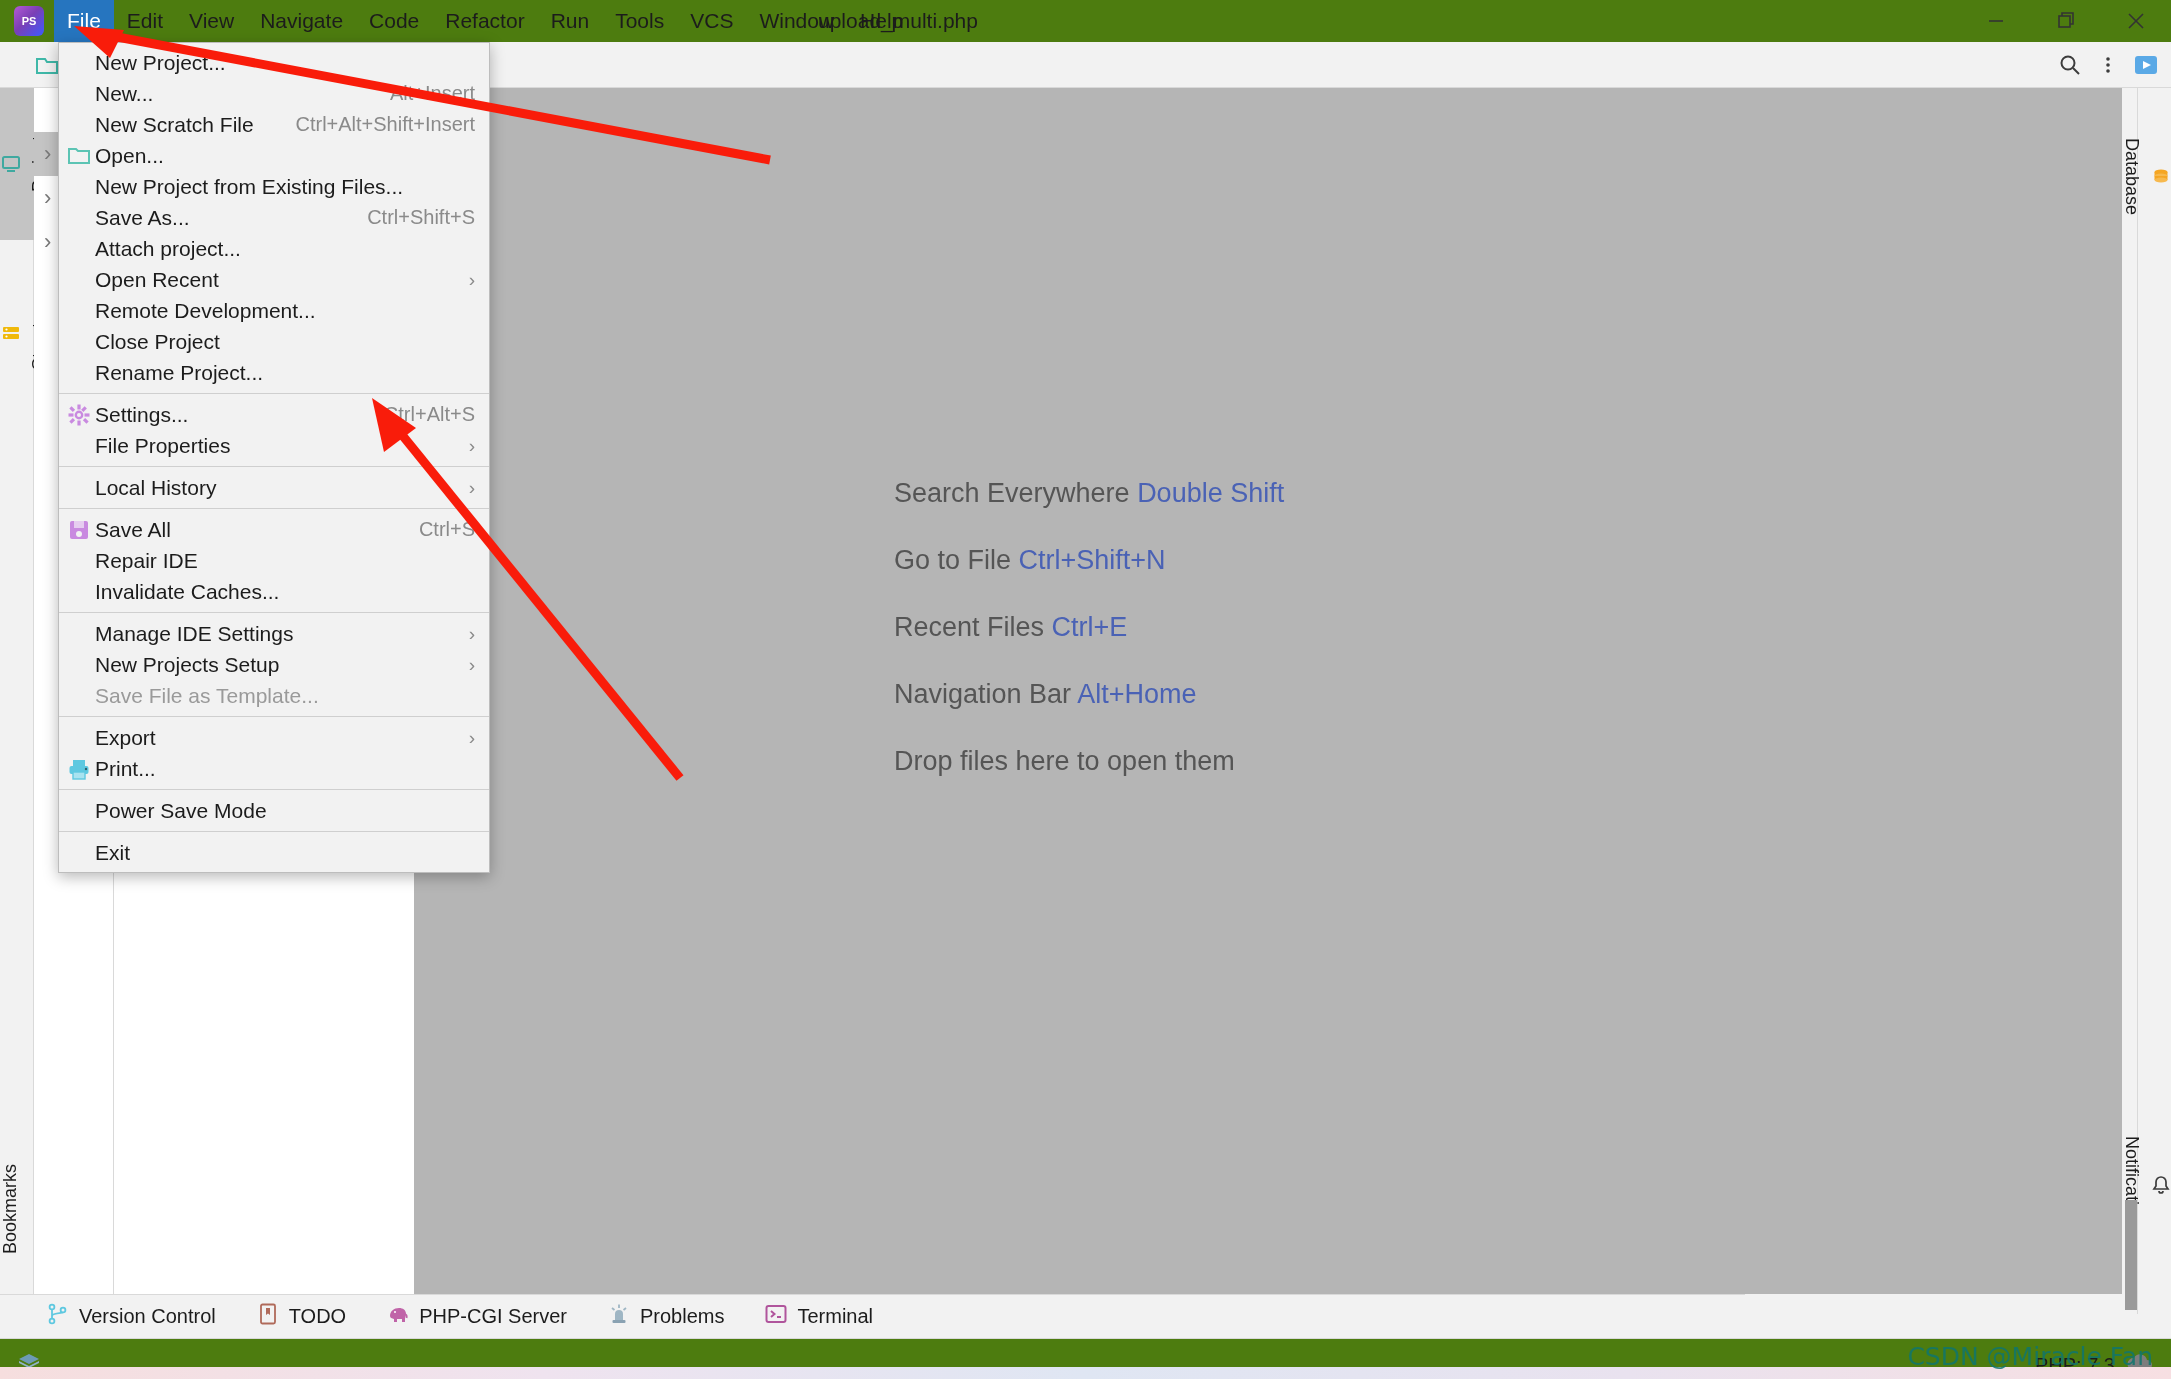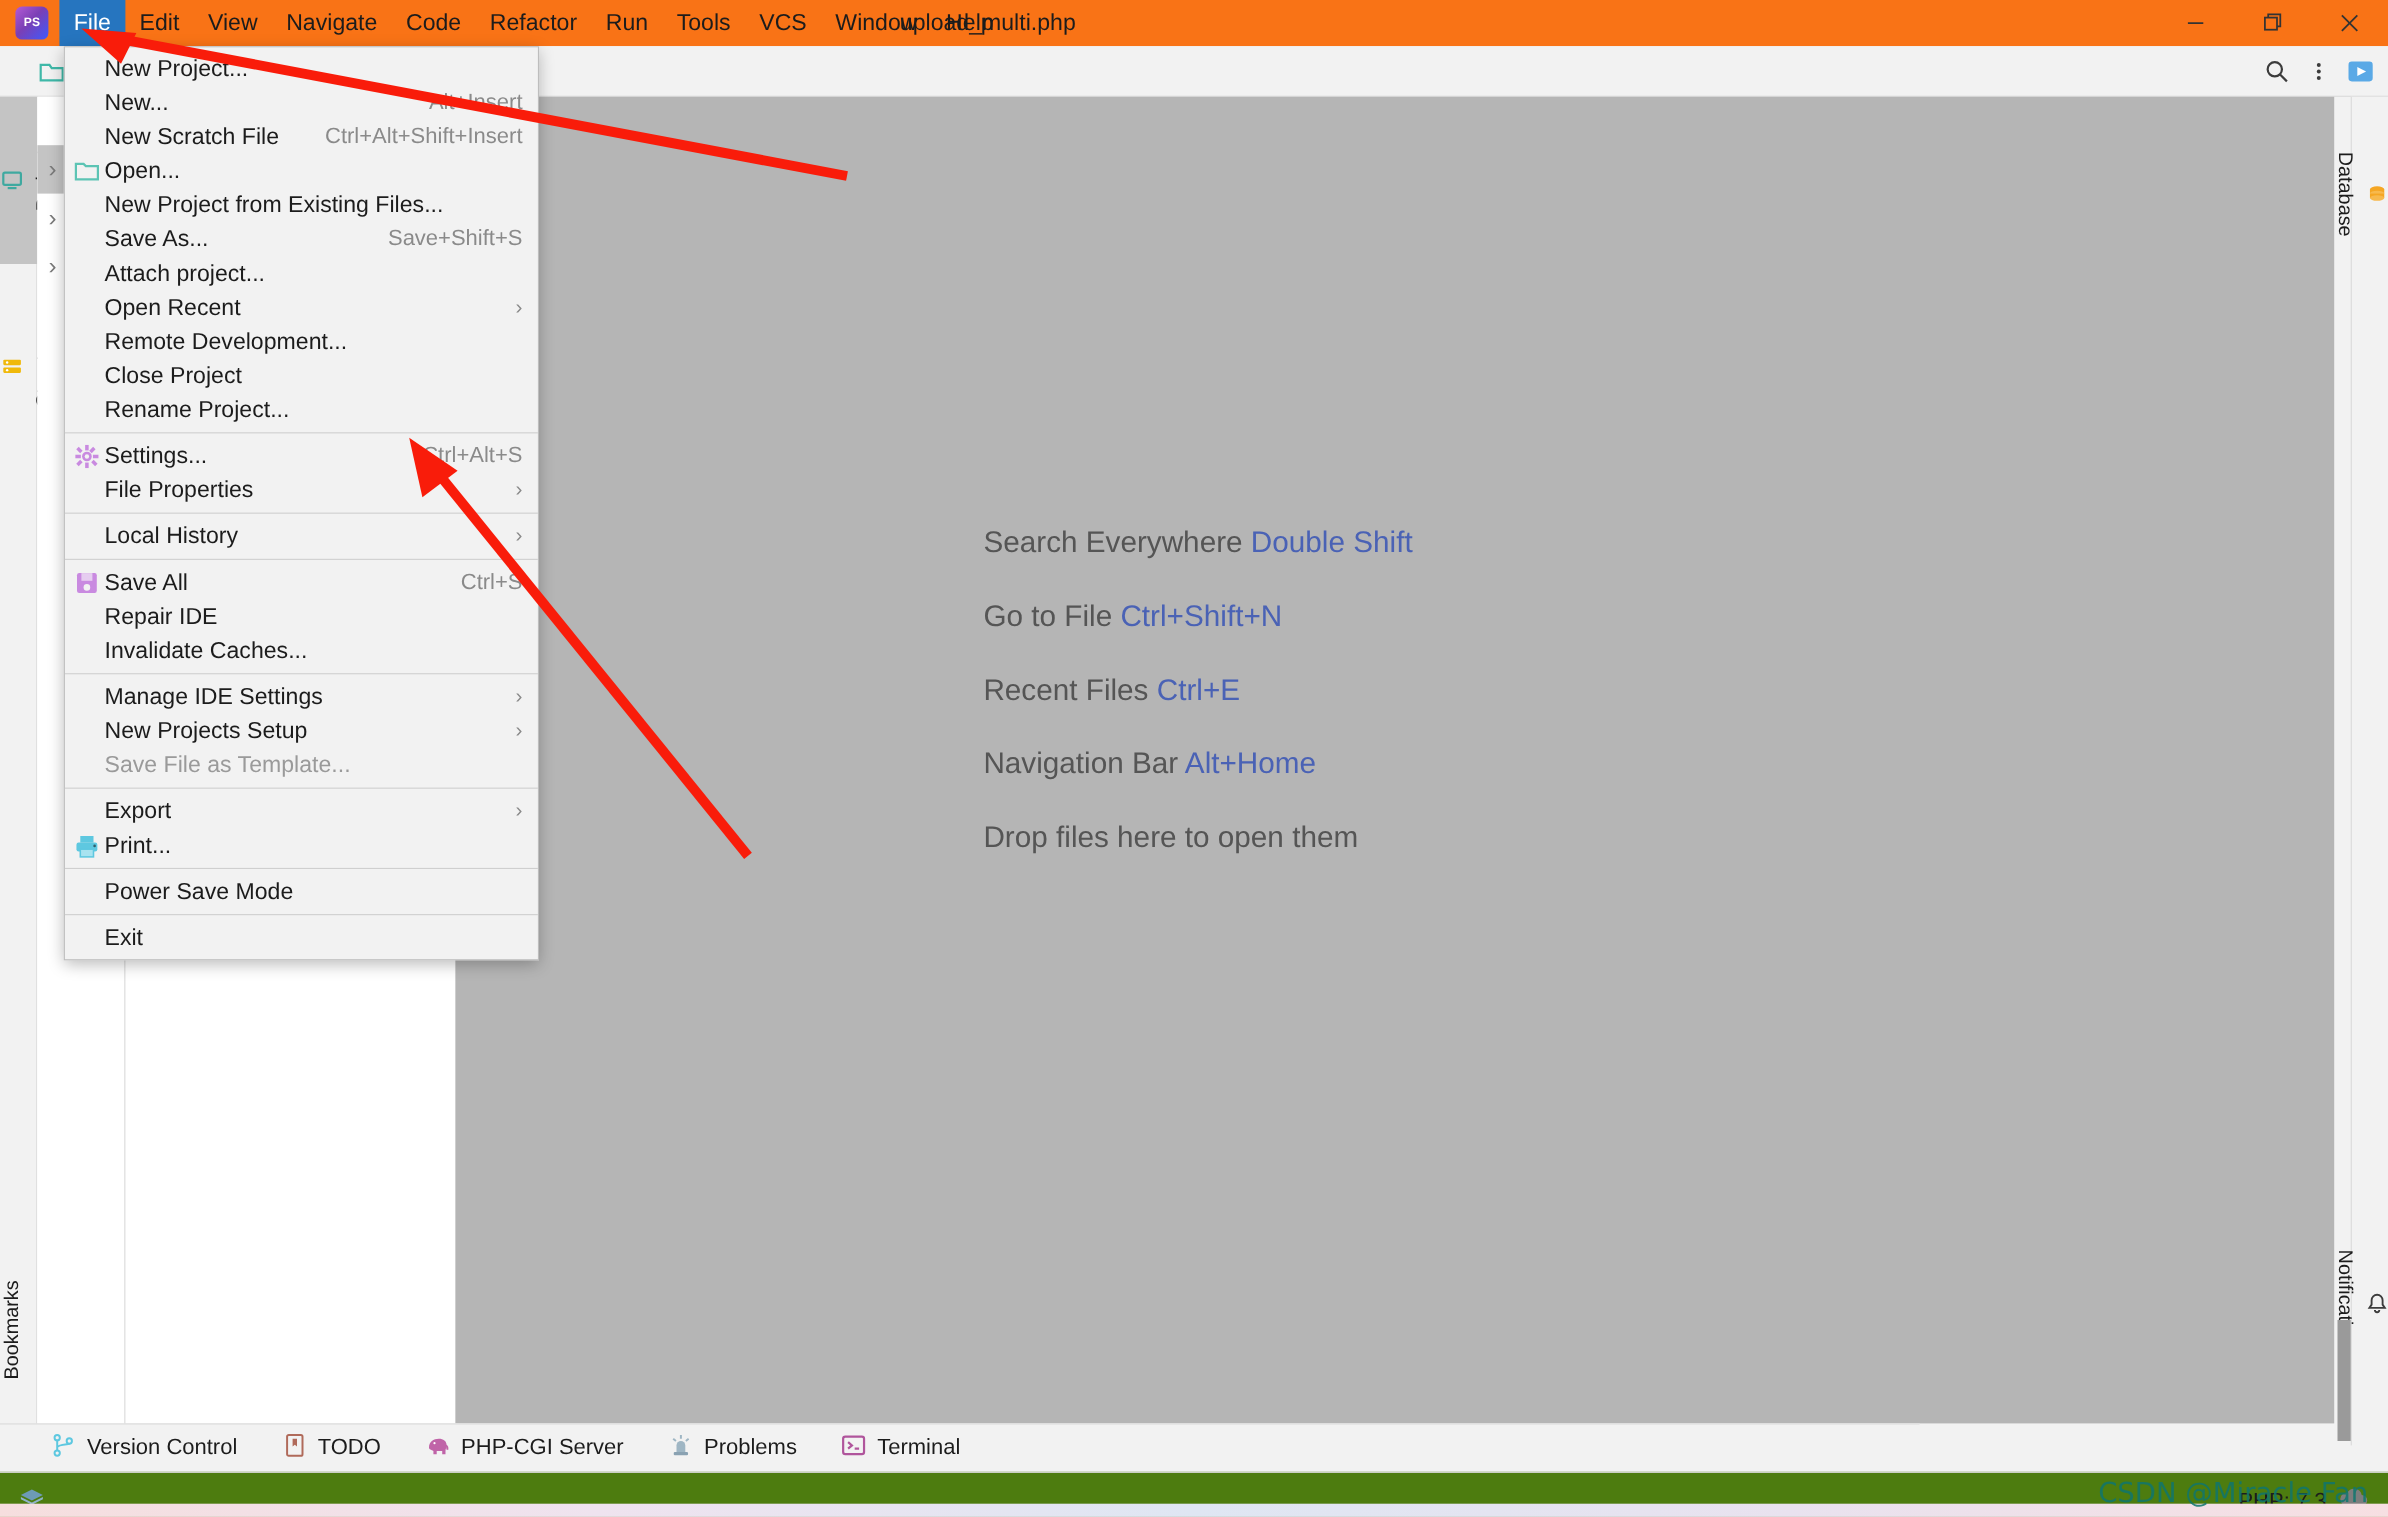--- a/index.html
+++ b/index.html
@@ -7,21 +7,21 @@
     width: 2171px; height: 1379px;
     font-family: "Liberation Sans", sans-serif;
     background: #f2f2f2;
     overflow: hidden;
   }
   #app { position: relative; width: 2171px; height: 1379px; }
 
   
   .titlebar {
     position: absolute; top: 0; left: 0; width: 2171px; height: 42px;
-    background: #f97316;
+    background: #4d7c0f;
     display: flex; align-items: center;
   }
   .app-logo {
     width: 30px; height: 30px; margin-left: 14px; margin-right: 10px;
     border-radius: 6px;
     background: linear-gradient(135deg,#b45ad6 0%,#7b3fb5 45%,#3d5afe 100%);
     display: flex; align-items: center; justify-content: center;
     color: #fff; font-size: 11px; font-weight: bold;
   }
   .menubar { display: flex; align-items: center; height: 42px; }
@@ -406,21 +406,21 @@
             <path d="M2 5h7l2 2h11v12H2z" fill="none" stroke="#5cc4b4" stroke-width="2"></path>
           </svg>
         </span>
         <span class="mlabel">Open...</span>
       </div>
       <div class="mrow">
         <span class="mlabel">New Project from Existing Files...</span>
       </div>
       <div class="mrow">
         <span class="mlabel">Save As...</span>
-        <span class="mshort">Save+Shift+S</span>
+        <span class="mshort">Ctrl+Shift+S</span>
       </div>
       <div class="mrow">
         <span class="mlabel">Attach project...</span>
       </div>
       <div class="mrow">
         <span class="mlabel">Open Recent</span>
         <span class="marrow">›</span>
       </div>
       <div class="mrow">
         <span class="mlabel">Remote Development...</span>

